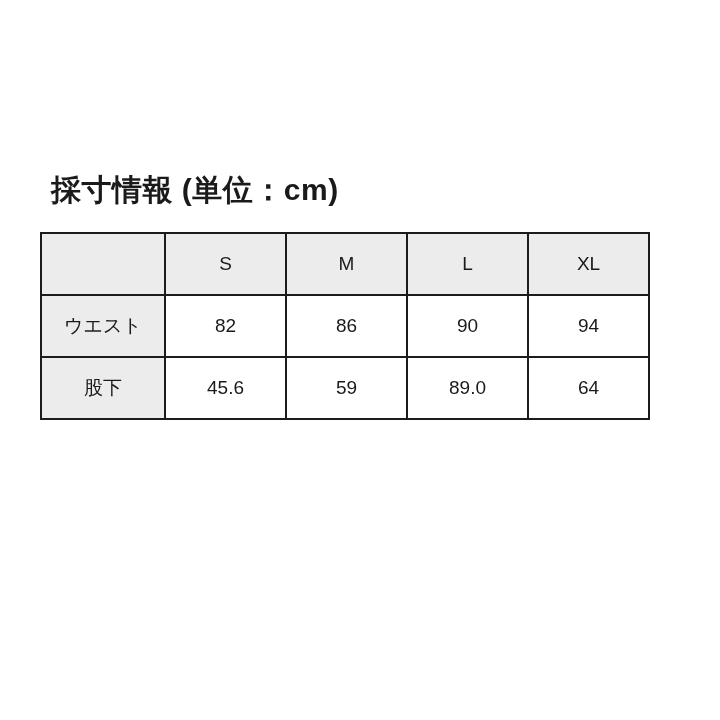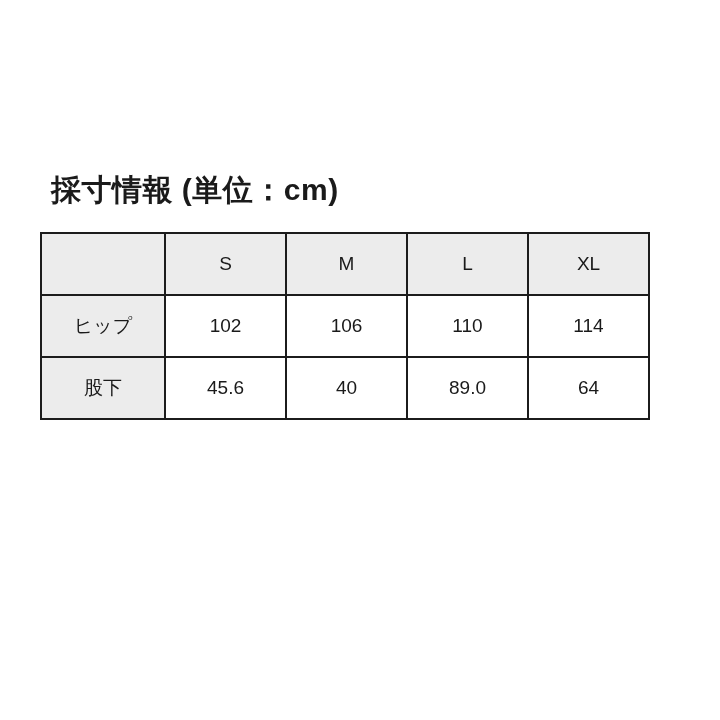--- a/index.html
+++ b/index.html
@@ -69,27 +69,27 @@
   </colgroup>
   <tbody>
     <tr class="header-row">
       <td></td>
       <td>S</td>
       <td>M</td>
       <td>L</td>
       <td>XL</td>
     </tr>
     <tr>
-      <td class="row-label">ヒップ</td>
-      <td>102</td>
-      <td>106</td>
-      <td>110</td>
-      <td>114</td>
+      <td class="row-label">ウエスト</td>
+      <td>82</td>
+      <td>86</td>
+      <td>90</td>
+      <td>94</td>
     </tr>
     <tr>
       <td class="row-label">股下</td>
       <td>45.6</td>
-      <td>40</td>
+      <td>59</td>
       <td>89.0</td>
       <td>64</td>
     </tr>
   </tbody>
 </table>
 
 </body></html>

